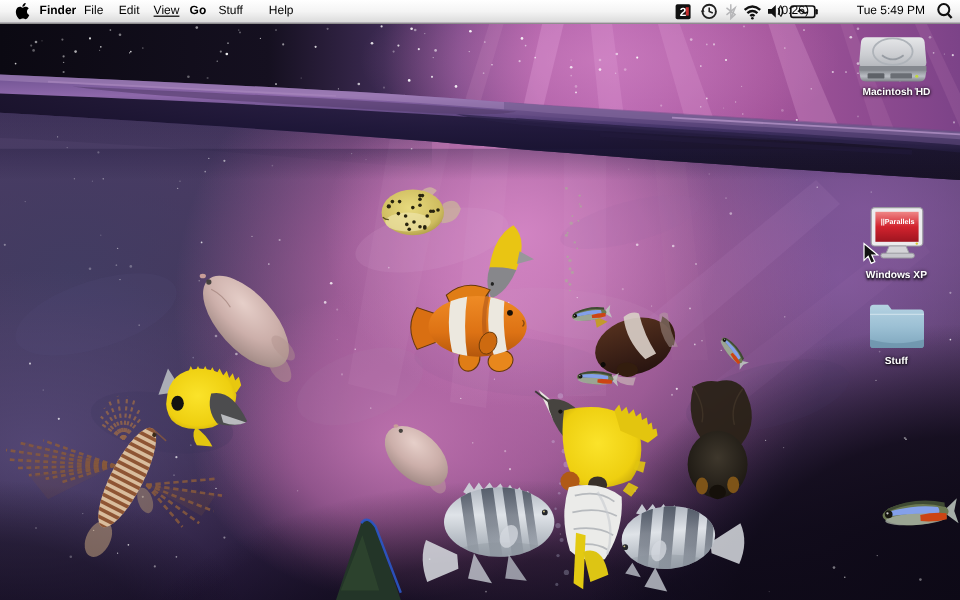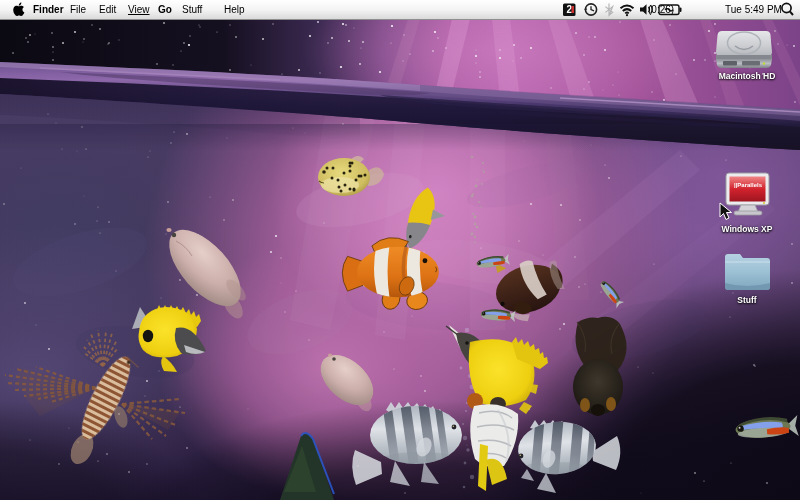--- a/index.html
+++ b/index.html
@@ -800,21 +800,21 @@
     </g>
     <g fill="#111">
       <path d="M90,7.5 L93,7.5 L96.5,4.2 L96.5,14.8 L93,11.5 L90,11.5 Z"></path>
       <path d="M98.5,6.8 q2,2.6 0,5.4 M100.6,5.2 q3.2,4.2 0,8.4" stroke="#111" stroke-width="1.2" fill="none"></path>
     </g>
     <rect x="109" y="5" width="20" height="9.5" rx="2" fill="none" stroke="#111" stroke-width="1.4"></rect>
     <rect x="129.5" y="7.5" width="2" height="4.5" rx="1" fill="#111"></rect>
     <path d="M115,9.8 q2,-2.4 4,0 q2,2.4 4,0" stroke="#111" stroke-width="1.4" fill="none"></path>
   </svg>
   <span class="mitem" style="left:648px;">(0:26)</span>
-  <span class="mitem" style="left:714px;margin-left:11px;">Tue 5:49 PM</span>
+  <span class="mitem" style="left:714px;">Tue 5:49 PM</span>
   <svg width="20" height="19" style="position:absolute;left:778px;top:0">
     <circle cx="8.5" cy="8" r="4.6" fill="none" stroke="#111" stroke-width="1.7"></circle>
     <path d="M11.8,11.4 L15,15" stroke="#111" stroke-width="2" fill="none"></path>
   </svg>
 </div>
 
 <div class="lbl" style="left:692px;top:71px;">Macintosh HD</div>
 <div class="lbl" style="left:692px;top:224px;">Windows XP</div>
 <div class="lbl" style="left:692px;top:295px;">Stuff</div>
 </div>

